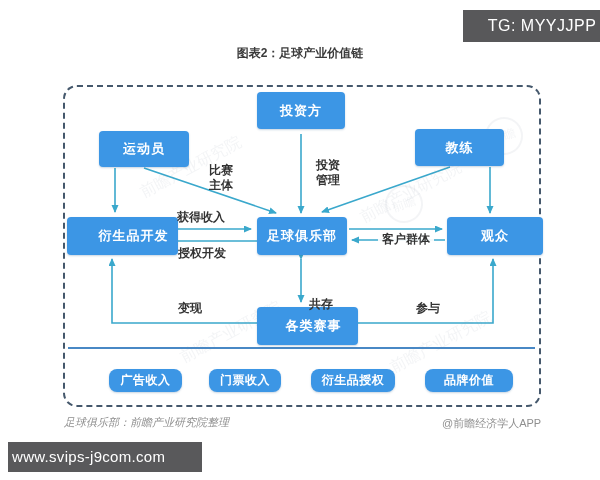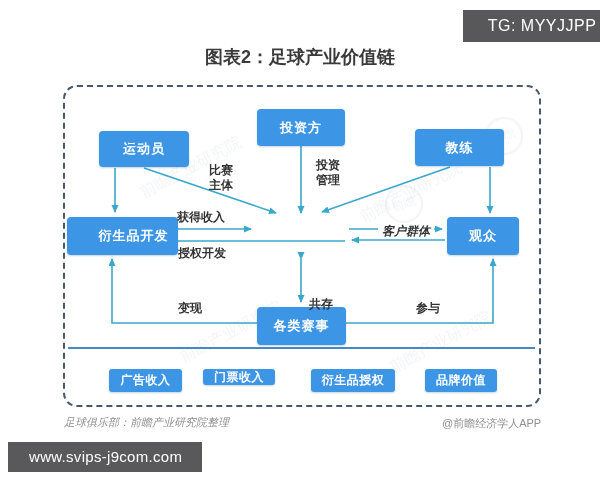--- a/index.html
+++ b/index.html
@@ -7,54 +7,54 @@
     width:600px;height:480px;position:relative;background:#ffffff;
     font-family:"Liberation Sans","DejaVu Sans",sans-serif;overflow:hidden;
   }
   .tg-badge{
     position:absolute;left:463px;top:10px;width:158px;height:32px;
     background:#58585a;color:#ffffff;font-size:16px;line-height:32px;
     text-align:center;letter-spacing:0.5px;
   }
   .fig-title{
     position:absolute;left:0;top:45px;width:600px;text-align:center;
-    font-size:18px;font-weight:bold;color:#3a3a3a;
+    font-size:12px;font-weight:bold;color:#3a3a3a;
   }
   .diagram{
     position:absolute;left:63px;top:85px;width:474px;height:318px;
     border:2px dashed #45586c;border-radius:14px;box-sizing:content-box;
   }
   .connector-layer{position:absolute;left:0;top:0;width:474px;height:318px;}
   .node{
     position:absolute;background:#3c96e5;color:#ffffff;border-radius:4px;
     display:flex;align-items:center;justify-content:center;
     font-size:13px;font-weight:bold;letter-spacing:1px;
     box-shadow:0 1px 2px rgba(40,90,140,0.25);
   }
-  .node.small{font-size:12px;border-radius:3px;letter-spacing:0.5px;}
-  .n-investor{left:192px;top:22px;width:88px;height:37px;}
+  .node.small{font-size:12px;border-radius:8px;letter-spacing:0.5px;}
+  .n-investor{left:192px;top:5px;width:88px;height:37px;}
   .n-athlete{left:34px;top:44px;width:90px;height:36px;}
   .n-coach{left:350px;top:42px;width:89px;height:37px;}
   .n-derivatives{left:2px;top:130px;width:89px;height:38px;padding-left:22px;}
   .n-club{left:192px;top:130px;width:90px;height:38px;}
-  .n-audience{left:382px;top:130px;width:72px;height:38px;}
-  .n-events{left:192px;top:220px;width:89px;height:38px;}
+  .n-audience{left:382px;top:130px;width:96px;height:38px;}
+  .n-events{left:192px;top:220px;width:89px;height:38px;padding-left:12px;}
   .n-ad{left:44px;top:282px;width:73px;height:23px;}
-  .n-ticket{left:138px;top:282px;width:72px;height:16px;}
+  .n-ticket{left:144px;top:282px;width:72px;height:23px;}
   .n-licensing{left:246px;top:282px;width:84px;height:23px;}
-  .n-brand{left:360px;top:282px;width:72px;height:23px;}
+  .n-brand{left:360px;top:282px;width:88px;height:23px;}
   .edge-label{
     position:absolute;color:#333333;font-size:12px;font-weight:bold;
     white-space:pre-line;text-align:center;line-height:1.25;
   }
   .l-match{left:130px;top:76px;width:52px;}
   .l-invest{left:246px;top:71px;width:34px;}
   .l-income{left:109px;top:123px;width:54px;font-family:Liberation Serif, serif;}
   .l-licdev{left:110px;top:159px;width:54px;}
-  .l-customers{left:313px;top:137px;width:56px;background:rgba(255,255,255,0.92);font-style:italic;}
+  .l-customers{left:313px;top:145px;width:56px;background:rgba(255,255,255,0.92);}
   .l-coexist{left:241px;top:184px;width:30px;margin-top:26px;}
   .l-monetize{left:110px;top:214px;width:30px;}
   .l-participate{left:348px;top:214px;width:30px;}
   .watermark{
     position:absolute;color:#6f7d92;opacity:0.08;font-size:16px;
     transform:rotate(-28deg);pointer-events:none;white-space:nowrap;
   }
   .wm-logo{
     position:absolute;width:34px;height:34px;border:2px solid #6f7d92;
     border-radius:50%;opacity:0.08;color:#6f7d92;font-size:12px;
@@ -64,21 +64,21 @@
   .footer-source{
     position:absolute;left:64px;top:415px;font-size:11px;color:#8f8f8f;
     font-style:italic;
   }
   .footer-credit{
     position:absolute;left:442px;top:416px;font-size:11px;color:#8f8f8f;
   }
   .url-badge{
     position:absolute;left:8px;top:442px;width:194px;height:30px;
     background:#59595b;color:#ffffff;font-size:15px;line-height:30px;
-    padding-left:21px;box-sizing:border-box;letter-spacing:0.3px;
+    padding-left:4px;box-sizing:border-box;letter-spacing:0.3px;
   }
 </style>
 </head>
 <body>
 
 <div class="tg-badge">TG: MYYJJPP</div>
 
 <div class="fig-title">图表2：足球产业价值链</div>
 
 <div class="diagram">
@@ -121,20 +121,21 @@
   <div class="watermark" style="left:290px;top:95px;">前瞻产业研究院</div>
   <div class="watermark" style="left:110px;top:235px;">前瞻产业研究院</div>
   <div class="watermark" style="left:320px;top:245px;">前瞻产业研究院</div>
   <div class="wm-logo" style="left:320px;top:98px;">前瞻</div>
   <div class="wm-logo" style="left:420px;top:30px;">前瞻</div>
 
   <div class="node n-investor">投资方</div>
   <div class="node n-athlete">运动员</div>
   <div class="node n-coach">教练</div>
   <div class="node n-derivatives">衍生品开发</div>
+  <div class="node n-club">足球俱乐部</div>
   <div class="node n-audience">观众</div>
   <div class="node n-events">各类赛事</div>
 
   <div class="node small n-ad">广告收入</div>
   <div class="node small n-ticket">门票收入</div>
   <div class="node small n-licensing">衍生品授权</div>
   <div class="node small n-brand">品牌价值</div>
 
   <div class="edge-label l-match">比赛
 主体</div>

